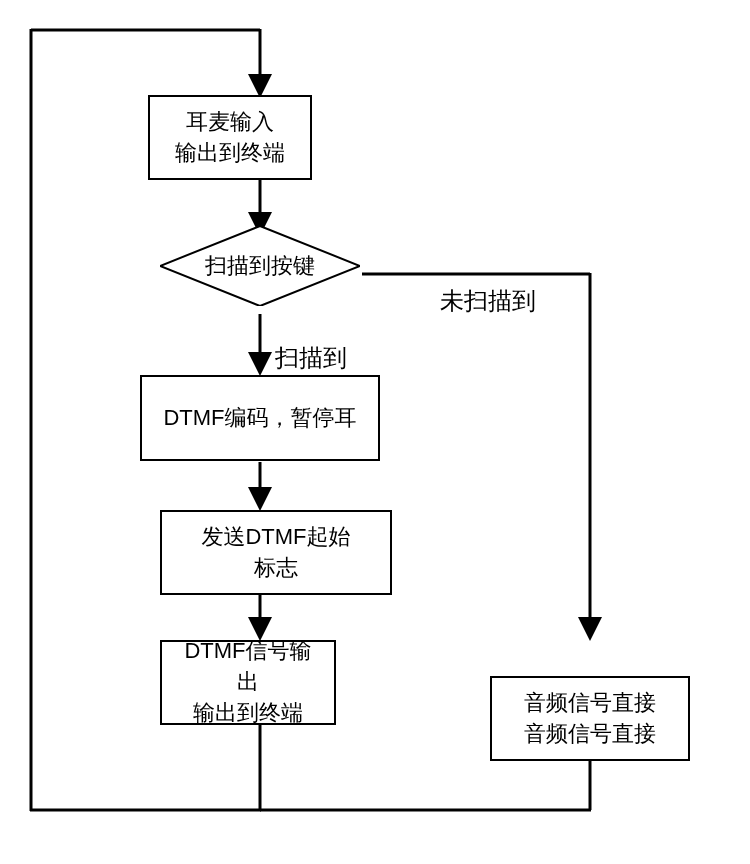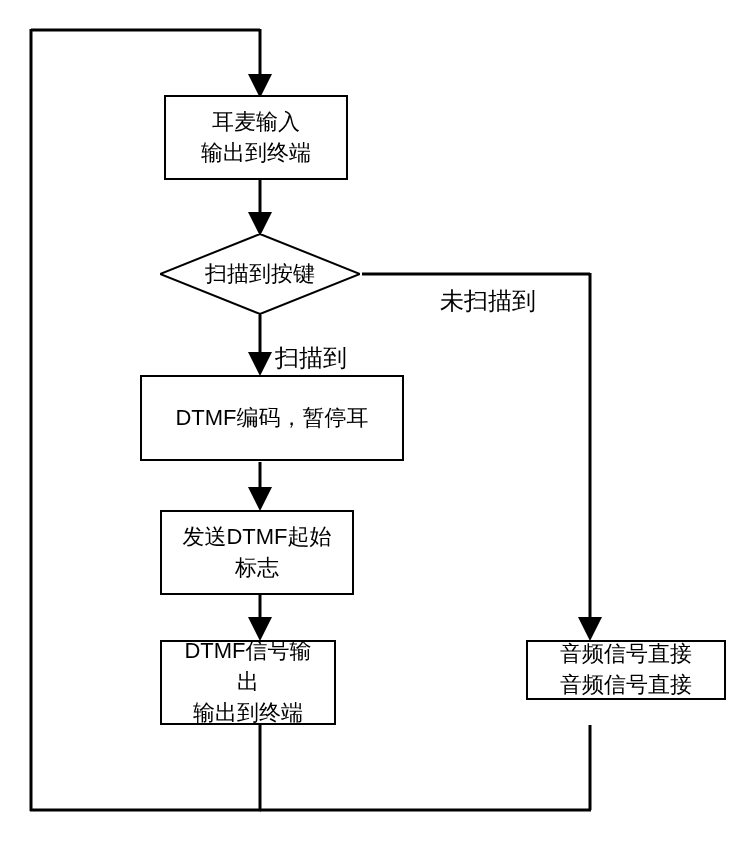--- a/index.html
+++ b/index.html
@@ -90,46 +90,46 @@
 
   <line class="arrow-line" x1="590" y1="725" x2="590" y2="810"></line>
 
   <line class="arrow-line" x1="260" y1="810" x2="591" y2="810"></line>
 
   <line class="arrow-line" x1="261" y1="810" x2="30" y2="810"></line>
 
   <line class="arrow-line" x1="31" y1="811" x2="31" y2="29"></line>
 </svg>
 
-<div class="box" style="left:164px; top:95px; width:184px; height:85px;">
+<div class="box" style="left:148px; top:95px; width:164px; height:85px;">
   <div>耳麦输入</div>
   <div>输出到终端</div>
 </div>
 
-<div class="diamond" style="left:160px; top:234px;justify-content:center;">
+<div class="diamond" style="left:160px; top:226px;justify-content:center;">
   <svg class="diamond-shape" viewBox="0 0 200 80">
     <polygon points="100,0 200,40 100,80 0,40" fill="#fff" stroke="#000" stroke-width="2"></polygon>
   </svg>
   <div class="diamond-text">扫描到按键</div>
 </div>
 
 <div class="label" style="left:275px; top:342px;">扫描到</div>
 
 <div class="label" style="left:440px; top:285px;">未扫描到</div>
 
-<div class="box" style="left:140px; top:375px; width:264px; height:86px;">
+<div class="box" style="left:140px; top:375px; width:240px; height:86px;">
   <div>DTMF编码，暂停耳</div>
 </div>
 
-<div class="box" style="left:160px; top:510px; width:194px; height:85px;">
+<div class="box" style="left:160px; top:510px; width:232px; height:85px;">
   <div>发送DTMF起始</div>
   <div>标志</div>
 </div>
 
 <div class="box" style="left:160px; top:640px; width:176px; height:85px;">
   <div>DTMF信号输出</div>
   <div>输出到终端</div>
 </div>
 
-<div class="box" style="left:490px; top:640px; width:200px; height:60px;margin-left:36px;">
+<div class="box" style="left:490px; top:676px; width:200px; height:85px;">
   <div>音频信号直接</div>
   <div>音频信号直接</div>
 </div>
 
 </body></html>

